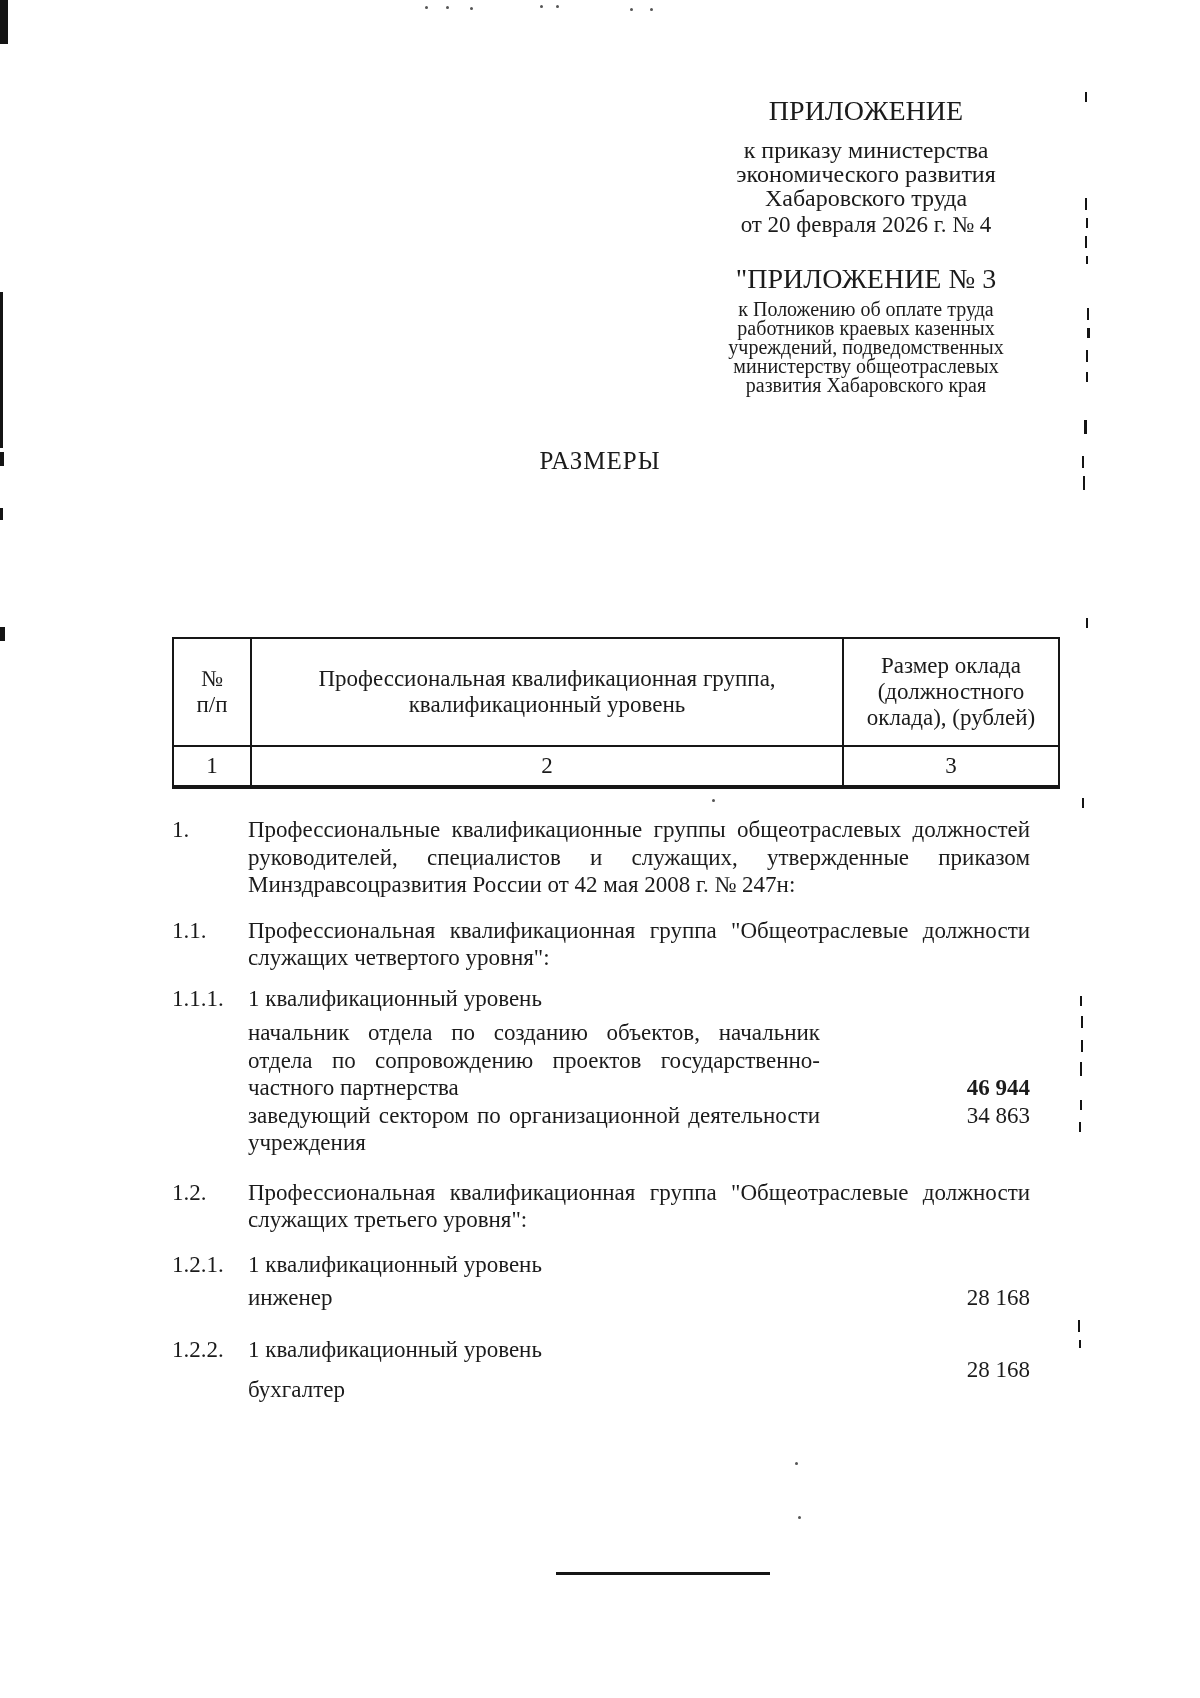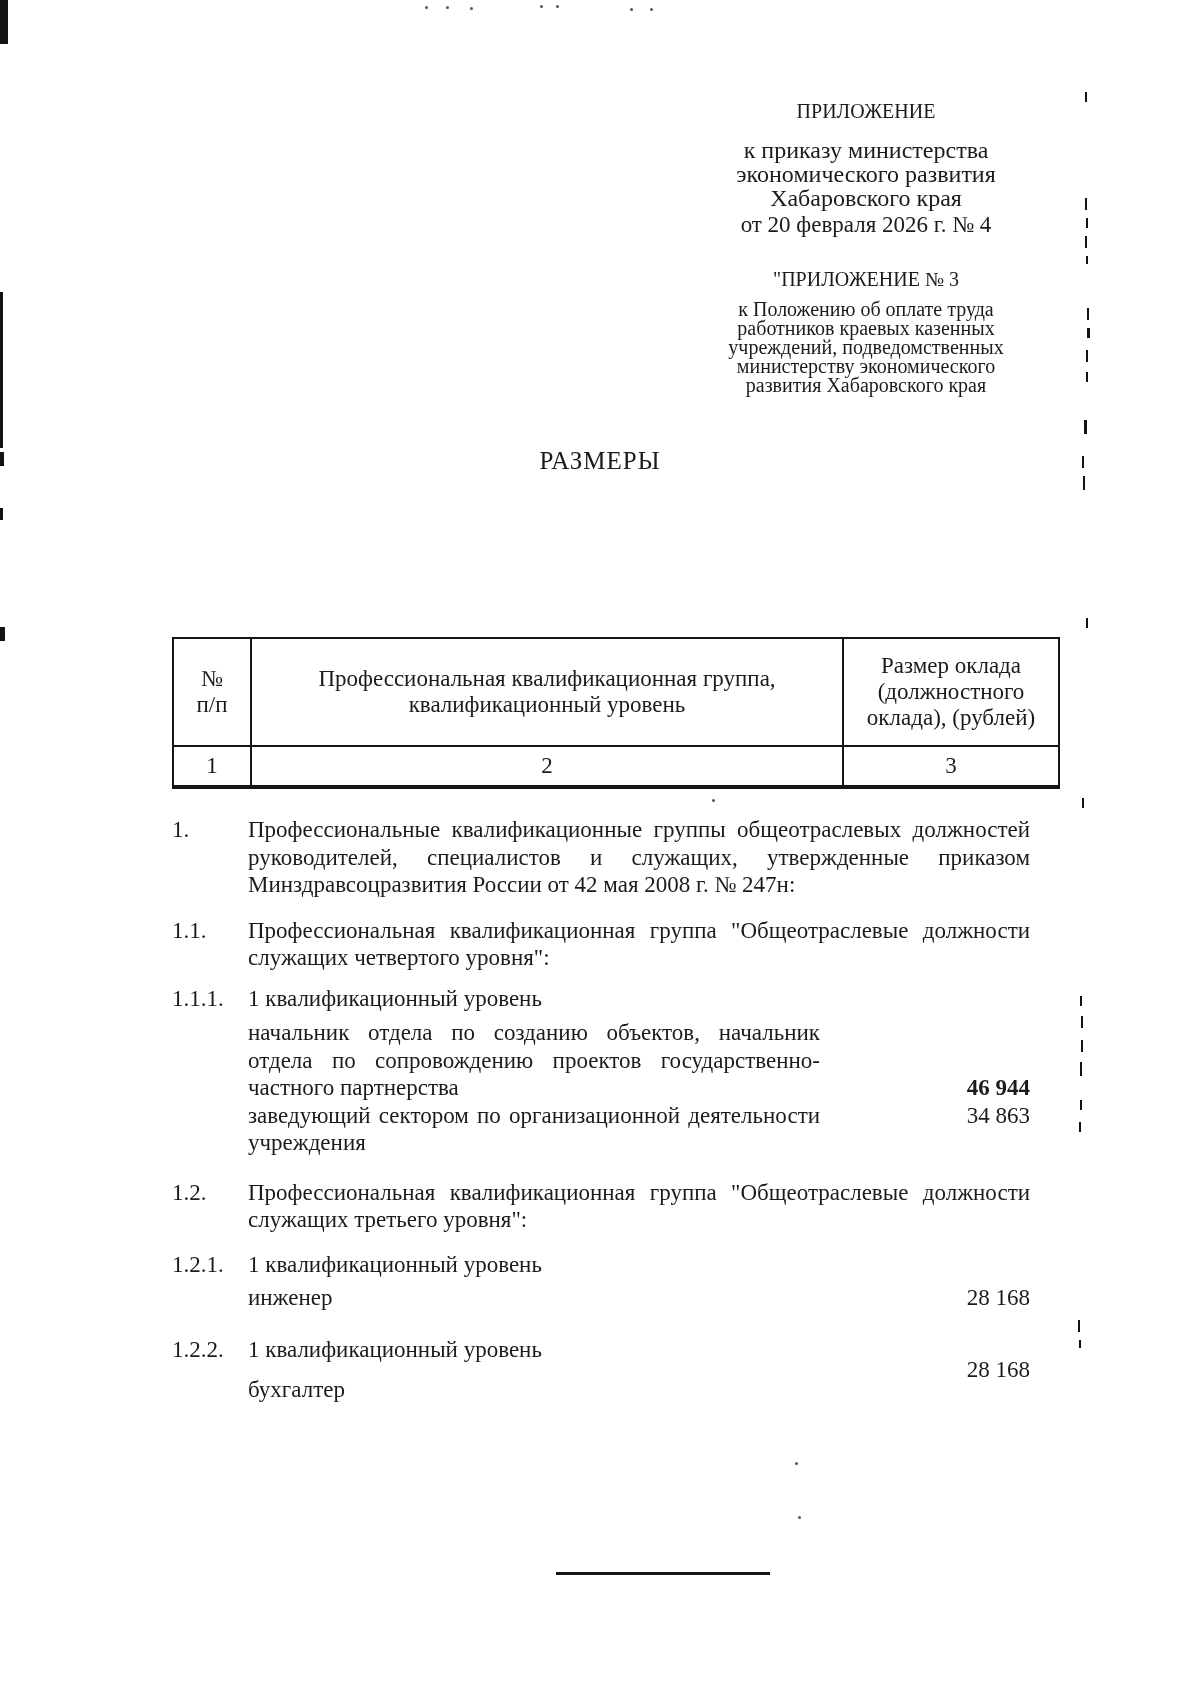--- a/index.html
+++ b/index.html
@@ -8,21 +8,21 @@
     width:1200px; height:1698px;
     margin:0 auto;
     background:#ffffff;
     color:#1b1b1b;
     font-family:"Liberation Serif","DejaVu Serif",serif;
     overflow:hidden;
   }
 
   
   .corner { position:absolute; left:698px; top:96px; width:336px; text-align:center; }
-  .app-title { font-size:20px; line-height:30px; margin-bottom:12px; }
+  .app-title { font-size:28px; line-height:30px; margin-bottom:12px; }
   .corner .line { font-size:24px; line-height:24px; }
   .corner .date { font-size:23px; line-height:24px; margin-top:3px; }
   .app3 { margin-top:27px; }
   .app3 .app-title { margin-bottom:6px; }
   .app3 .line { font-size:20px; line-height:19px; }
 
   
   .doc-title {
     position:absolute; top:447px; left:0; width:100%;
     text-align:center; font-size:25px; letter-spacing:1px;
@@ -86,29 +86,29 @@
 </style>
 </head>
 <body>
 
 <div class="page">
 
   <div class="corner">
     <div class="app-title">ПРИЛОЖЕНИЕ</div>
     <div class="line">к приказу министерства</div>
     <div class="line">экономического развития</div>
-    <div class="line">Хабаровского края</div>
+    <div class="line">Хабаровского труда</div>
     <div class="date">от 20 февраля 2026 г. № 4</div>
 
     <div class="app3">
       <div class="app-title">"ПРИЛОЖЕНИЕ № 3</div>
       <div class="line">к Положению об оплате труда</div>
       <div class="line">работников краевых казенных</div>
       <div class="line">учреждений, подведомственных</div>
-      <div class="line">министерству экономического</div>
+      <div class="line">министерству общеотраслевых</div>
       <div class="line">развития Хабаровского края</div>
     </div>
   </div>
 
   <div class="doc-title">РАЗМЕРЫ</div>
 
   <table class="doc-table">
     <tbody>
         <tr class="hdr">
       <td class="col1 th-num">№

